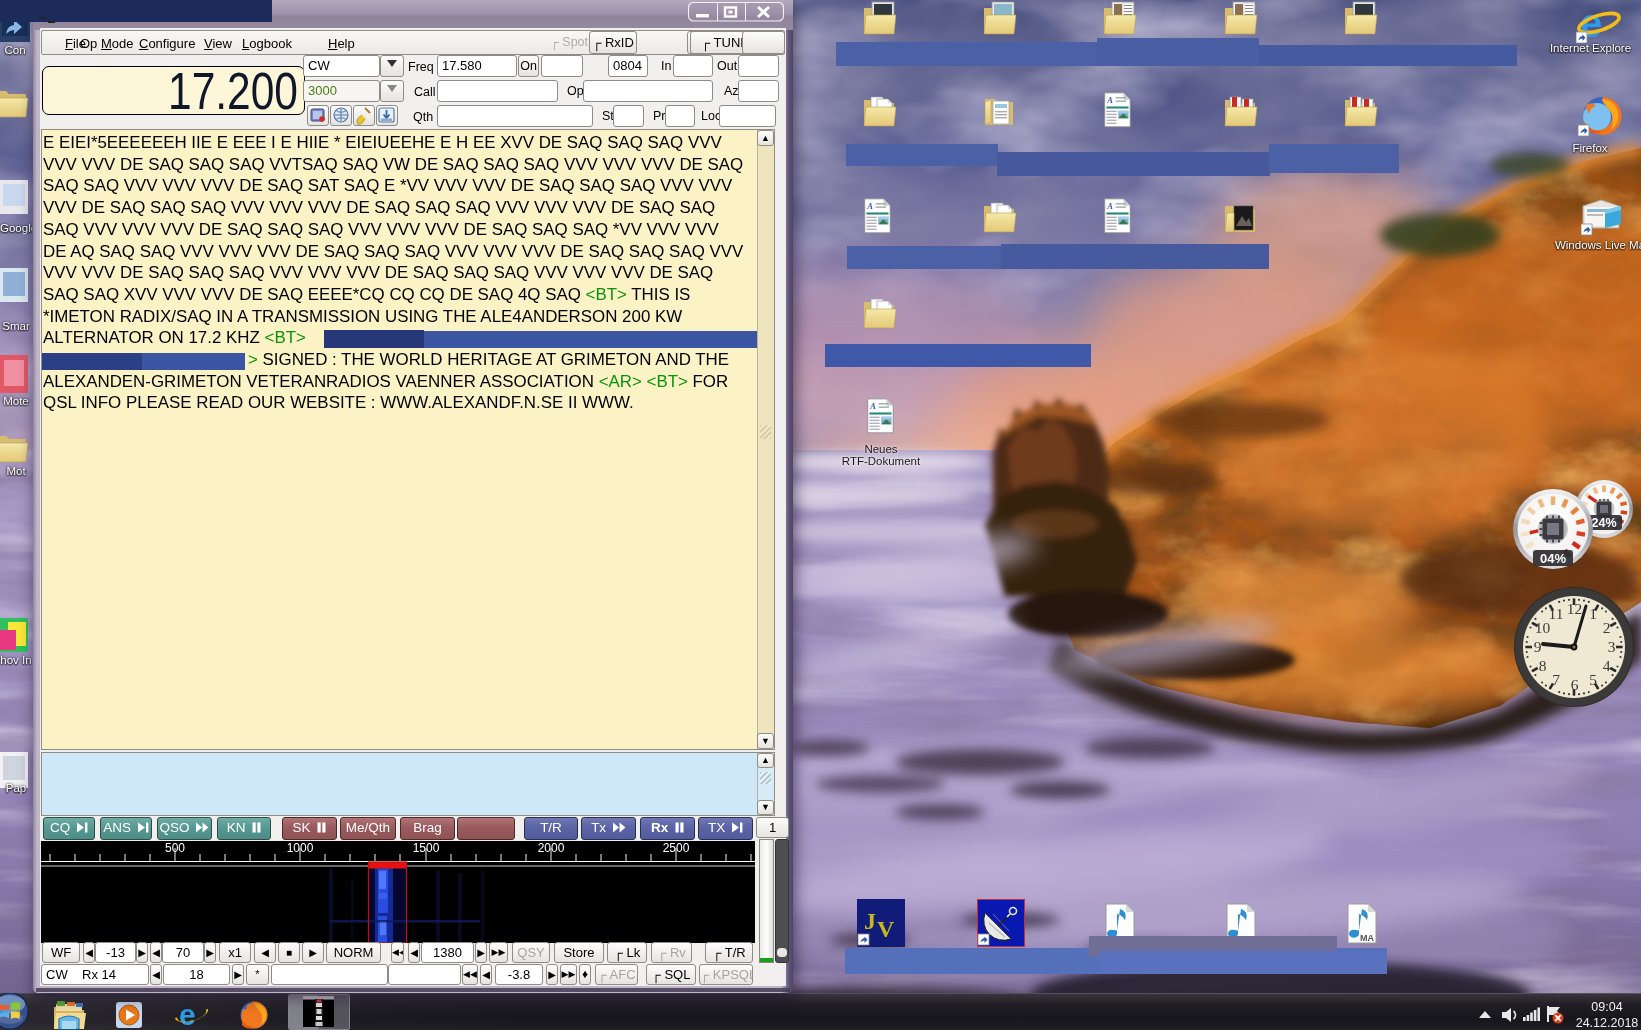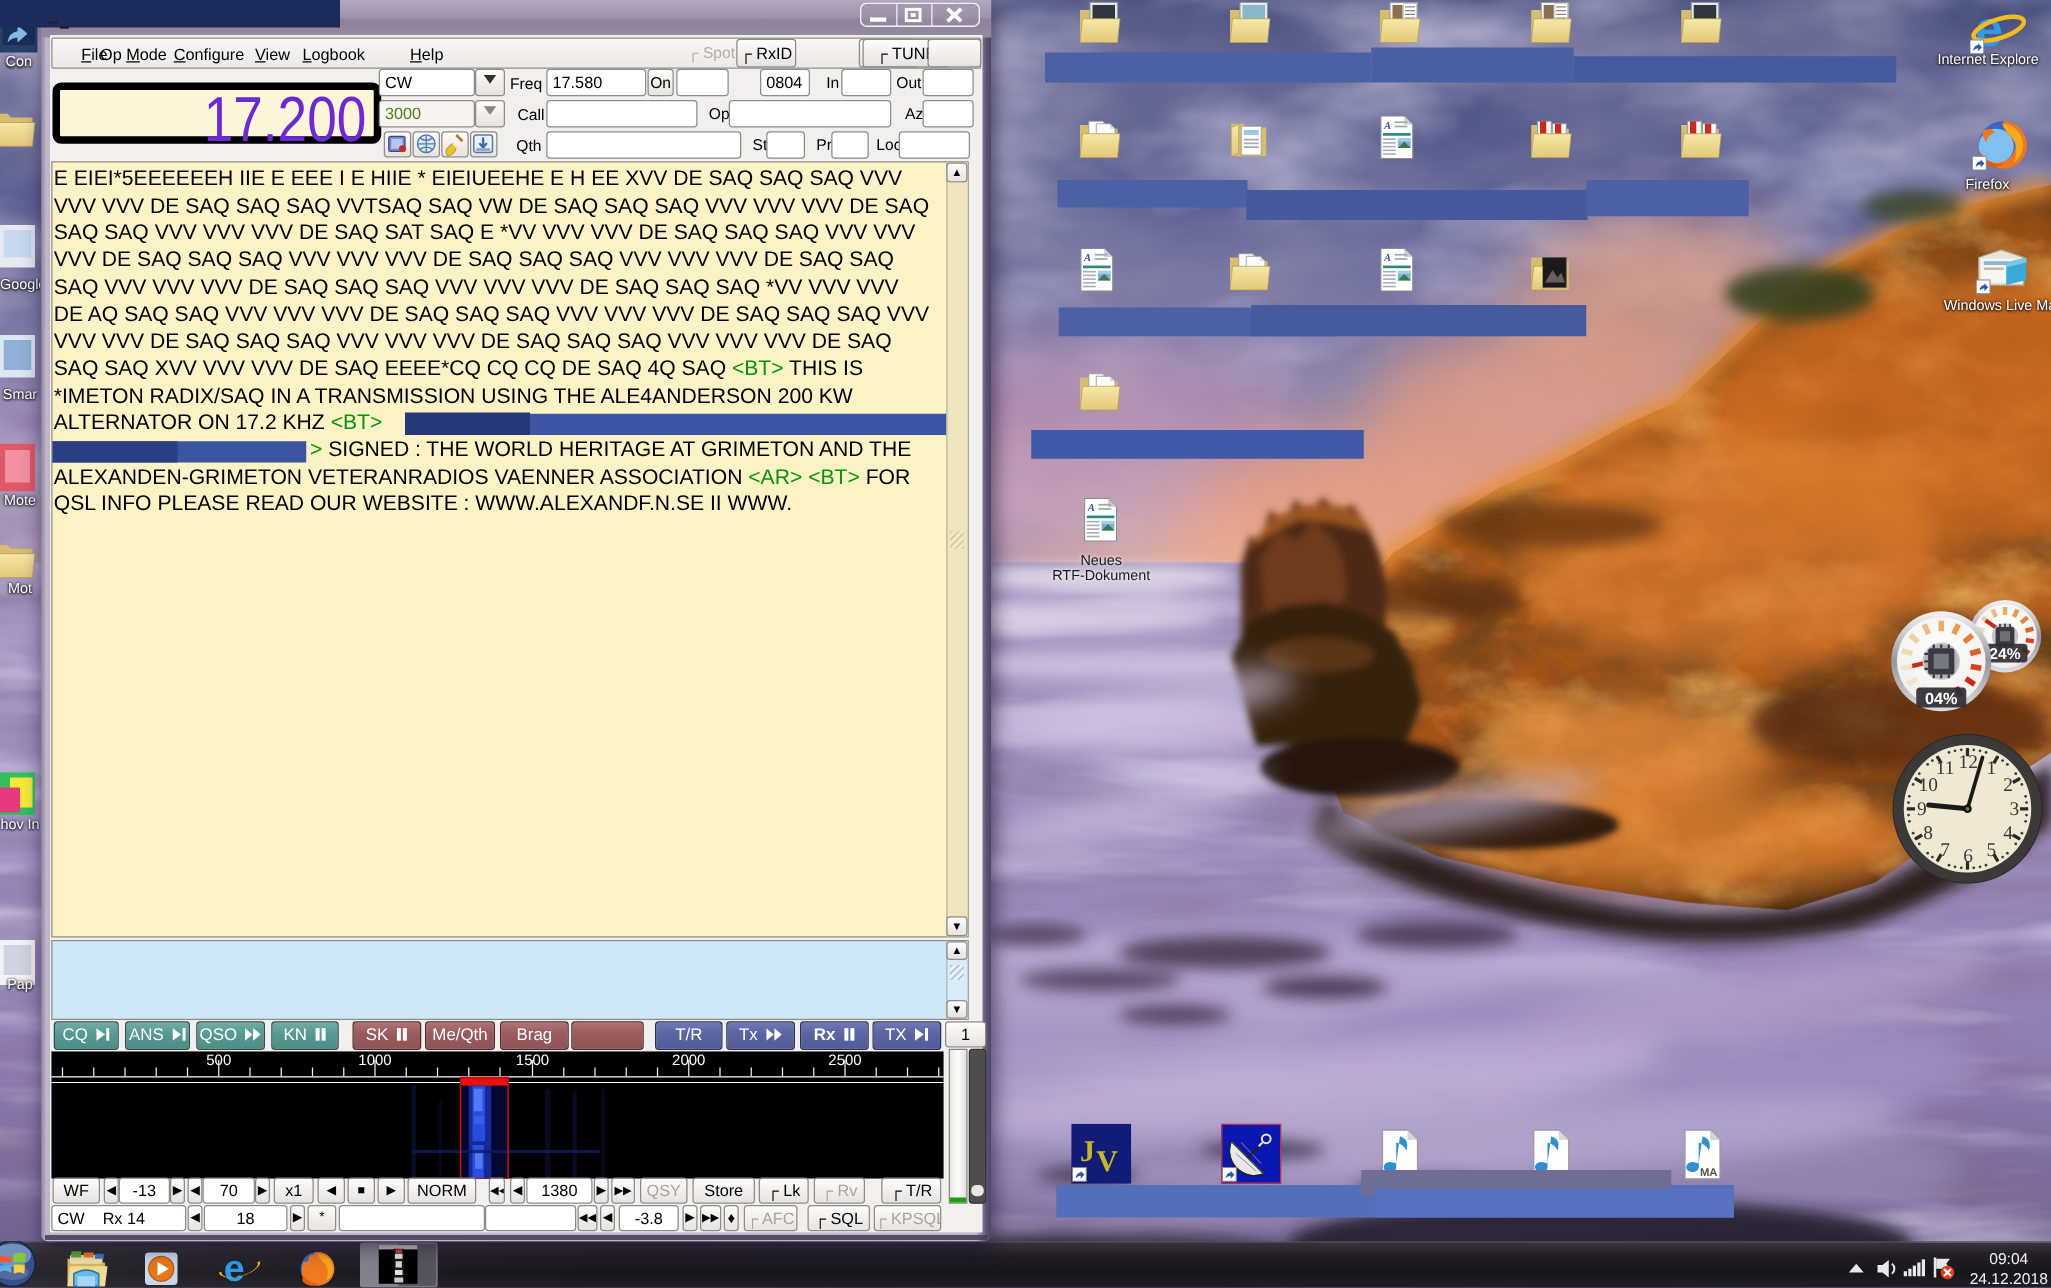--- a/index.html
+++ b/index.html
@@ -408,21 +408,21 @@
       <use href="#folderfront"></use>
     </g>
  <rect x="0" y="618" width="28" height="34" fill="#30c060"></rect>
     <rect x="8" y="622" width="18" height="24" fill="#f8e838"></rect>
     <rect x="0" y="630" width="16" height="20" fill="#e83880"></rect>
  <rect x="0" y="752" width="28" height="36" fill="#f2f2f4"></rect>
     <rect x="3" y="756" width="22" height="24" fill="#d0d4e0"></rect>
 </svg>
 <div class="dlabelw" style="left:0;top:44px;width:30px;overflow:hidden">Con</div>
 <div class="dlabelw" style="left:0;top:222px;width:32px;overflow:hidden">Google</div>
-<div class="dlabelw" style="left:0;top:310px;width:32px;overflow:hidden">Smar</div>
+<div class="dlabelw" style="left:0;top:320px;width:32px;overflow:hidden">Smar</div>
 <div class="dlabelw" style="left:0;top:395px;width:32px;overflow:hidden">Mote</div>
 <div class="dlabelw" style="left:0;top:465px;width:32px;overflow:hidden">Mot</div>
 <div class="dlabelw" style="left:0;top:654px;width:32px;overflow:hidden">hov In</div>
 <div class="dlabelw" style="left:0;top:782px;width:32px;overflow:hidden">Pap</div>
 
 <div class="censor" style="left:836px;top:42px;width:261px;height:24px;background:#4c60a6;"></div>
 <div class="censor" style="left:1097px;top:38px;width:162px;height:28px;background:#4a5ea4;"></div>
 <div class="censor" style="left:1259px;top:45px;width:258px;height:21px;background:#465aa0;"></div>
 <div class="censor" style="left:846px;top:144px;width:152px;height:22px;background:#4c60a6;"></div>
 <div class="censor" style="left:997px;top:152px;width:273px;height:24px;background:#47599c;"></div>
@@ -715,21 +715,21 @@
  <span class="abs" style="left:162px;top:5px"><u>V</u>iew</span>
  <span class="abs" style="left:200px;top:5px"><u>L</u>ogbook</span>
  <span class="abs" style="left:286px;top:5px"><u>H</u>elp</span>
 </div>
 <div class="lbl" style="left:550px;top:35px;color:#b0ada6;">┌ Spot</div>
 <div class="btn" style="left:589px;top:31px;width:48px;height:23px;line-height:21px;">┌ RxID</div>
 <div class="btn" style="left:639px;top:31px;width:48px;height:23px;line-height:21px;margin-left:48px;">┌ TxID</div>
 <div class="btn" style="left:690px;top:31px;width:70px;height:23px;line-height:21px;">┌ TUNE</div>
 <div class="btn" style="left:742px;top:31px;width:43px;height:23px;"></div>
 
-<div class="abs" style="left:42px;top:66px;width:263px;height:49px;background:#fdf6d8;border:6px solid #000000;border-radius:7px;box-sizing:border-box;color:#6d28d9;font-size:42.5px;text-align:right;padding-right:6px;line-height:46px;"><span style="display:inline-block;transform:translateY(5px) scaleY(1.2);transform-origin:50% 78%;">17.200</span></div>
+<div class="abs" style="left:42px;top:66px;width:263px;height:49px;background:#fdf6d8;border:1px solid #000000;border-radius:7px;box-sizing:border-box;color:#0f172a;font-size:42.5px;text-align:right;padding-right:6px;line-height:46px;"><span style="display:inline-block;transform:translateY(5px) scaleY(1.2);transform-origin:50% 78%;">17.200</span></div>
 <div class="fld" style="left:303px;top:55px;width:77px;height:22px;line-height:20px;">CW</div>
 <div class="btn" style="left:380px;top:55px;width:24px;height:22px;"><span class="arr" style="border-left:5px solid transparent;border-right:5px solid transparent;border-top:7px solid #333;margin-top:-3px;"></span></div>
 <div class="fld" style="left:303px;top:80px;width:77px;height:22px;line-height:20px;color:#4d7c0f;background:#f6f5f3;">3000</div>
 <div class="btn" style="left:380px;top:80px;width:24px;height:22px;"><span class="arr" style="border-left:5px solid transparent;border-right:5px solid transparent;border-top:7px solid #8a877e;margin-top:-3px;"></span></div>
 <div class="btn" style="left:307px;top:105px;width:22px;height:21px;"></div>
 <div class="btn" style="left:330px;top:105px;width:22px;height:21px;"></div>
 <div class="btn" style="left:353px;top:105px;width:22px;height:21px;"></div>
 <div class="btn" style="left:376px;top:105px;width:22px;height:21px;"></div>
 <svg class="abs" style="left:307px;top:105px" width="92" height="21" viewBox="0 0 92 21">
  <g>

